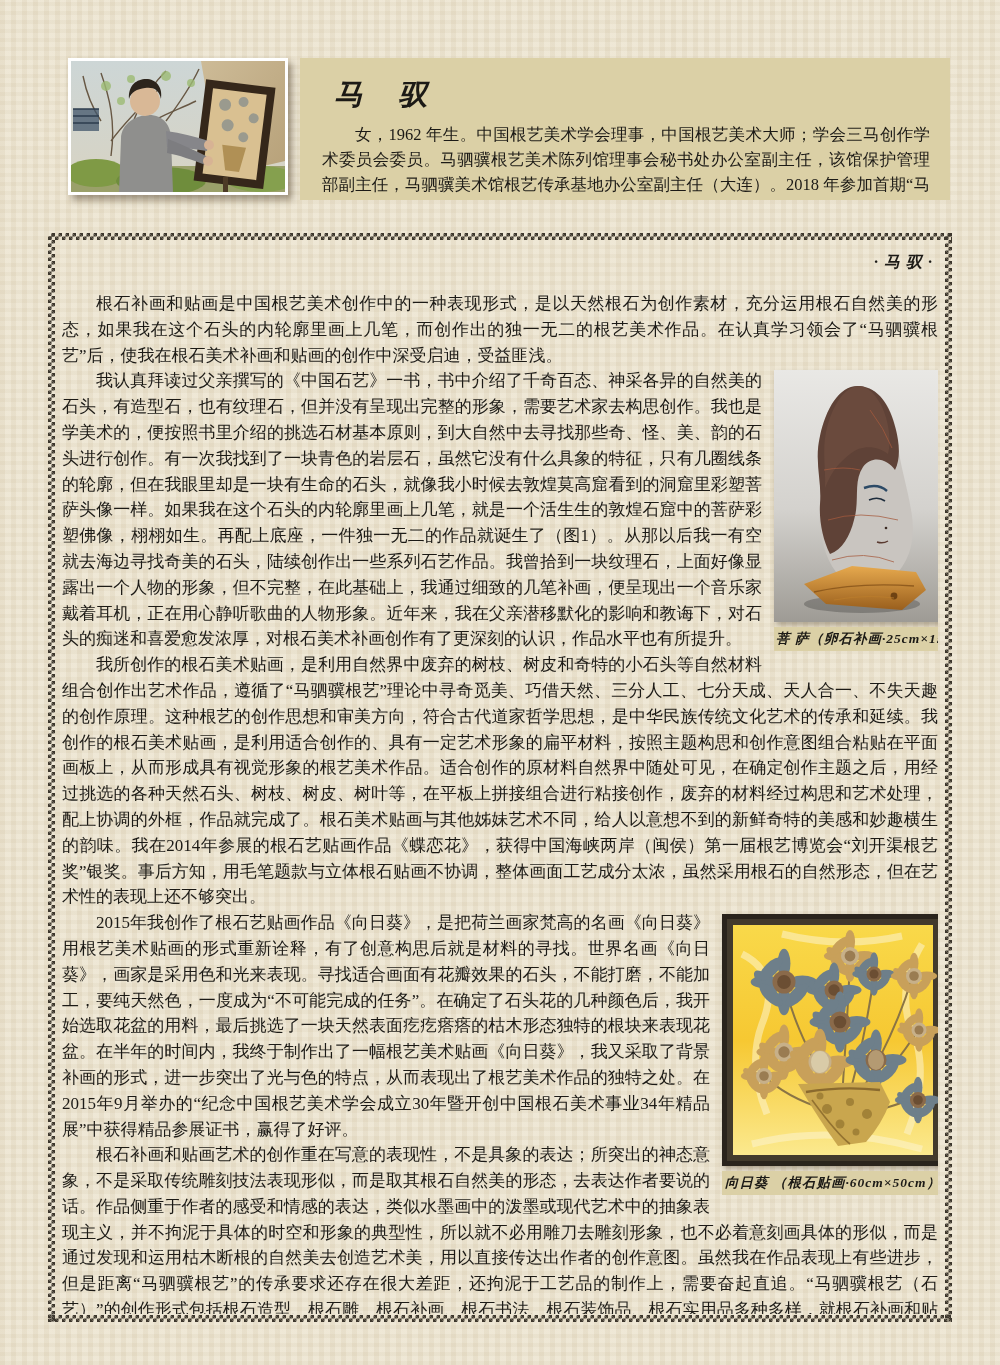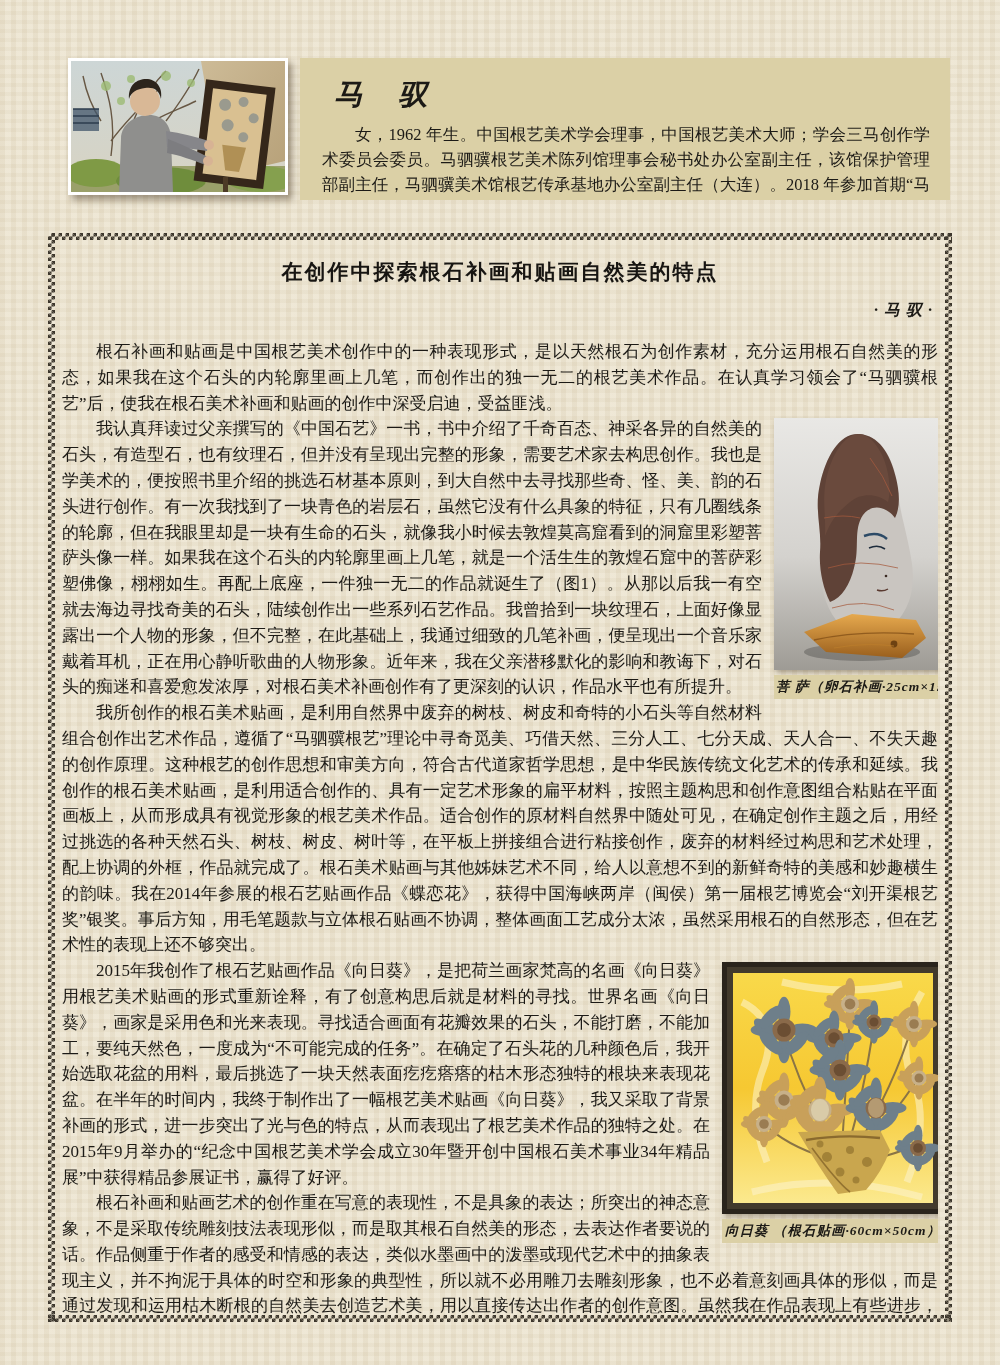--- a/index.html
+++ b/index.html
@@ -139,21 +139,20 @@
 </div>
 
 <div class="frame">
   <div class="b b-top"></div>
   <div class="b b-bottom"></div>
   <div class="b b-left"></div>
   <div class="b b-right"></div>
 </div>
 
 <div class="article">
-  <h1 class="article-title">在创作中探索根石补画和贴画自然美的特点</h1>
   <div class="article-author">·马驭·</div>
 
   <p>根石补画和贴画是中国根艺美术创作中的一种表现形式，是以天然根石为创作素材，充分运用根石自然美的形态，如果我在这个石头的内轮廓里画上几笔，而创作出的独一无二的根艺美术作品。在认真学习领会了“马驷骥根艺”后，使我在根石美术补画和贴画的创作中深受启迪，受益匪浅。</p>
 
   <div class="fig fig-buddha">
     <svg viewBox="0 0 170 252" width="170" height="252">
       <defs>
         <linearGradient id="bgGray" x1="0" y1="0" x2="0" y2="1">
           <stop offset="0" stop-color="#e9e8e5"></stop>
             <stop offset=".55" stop-color="#d4d2ce"></stop>

